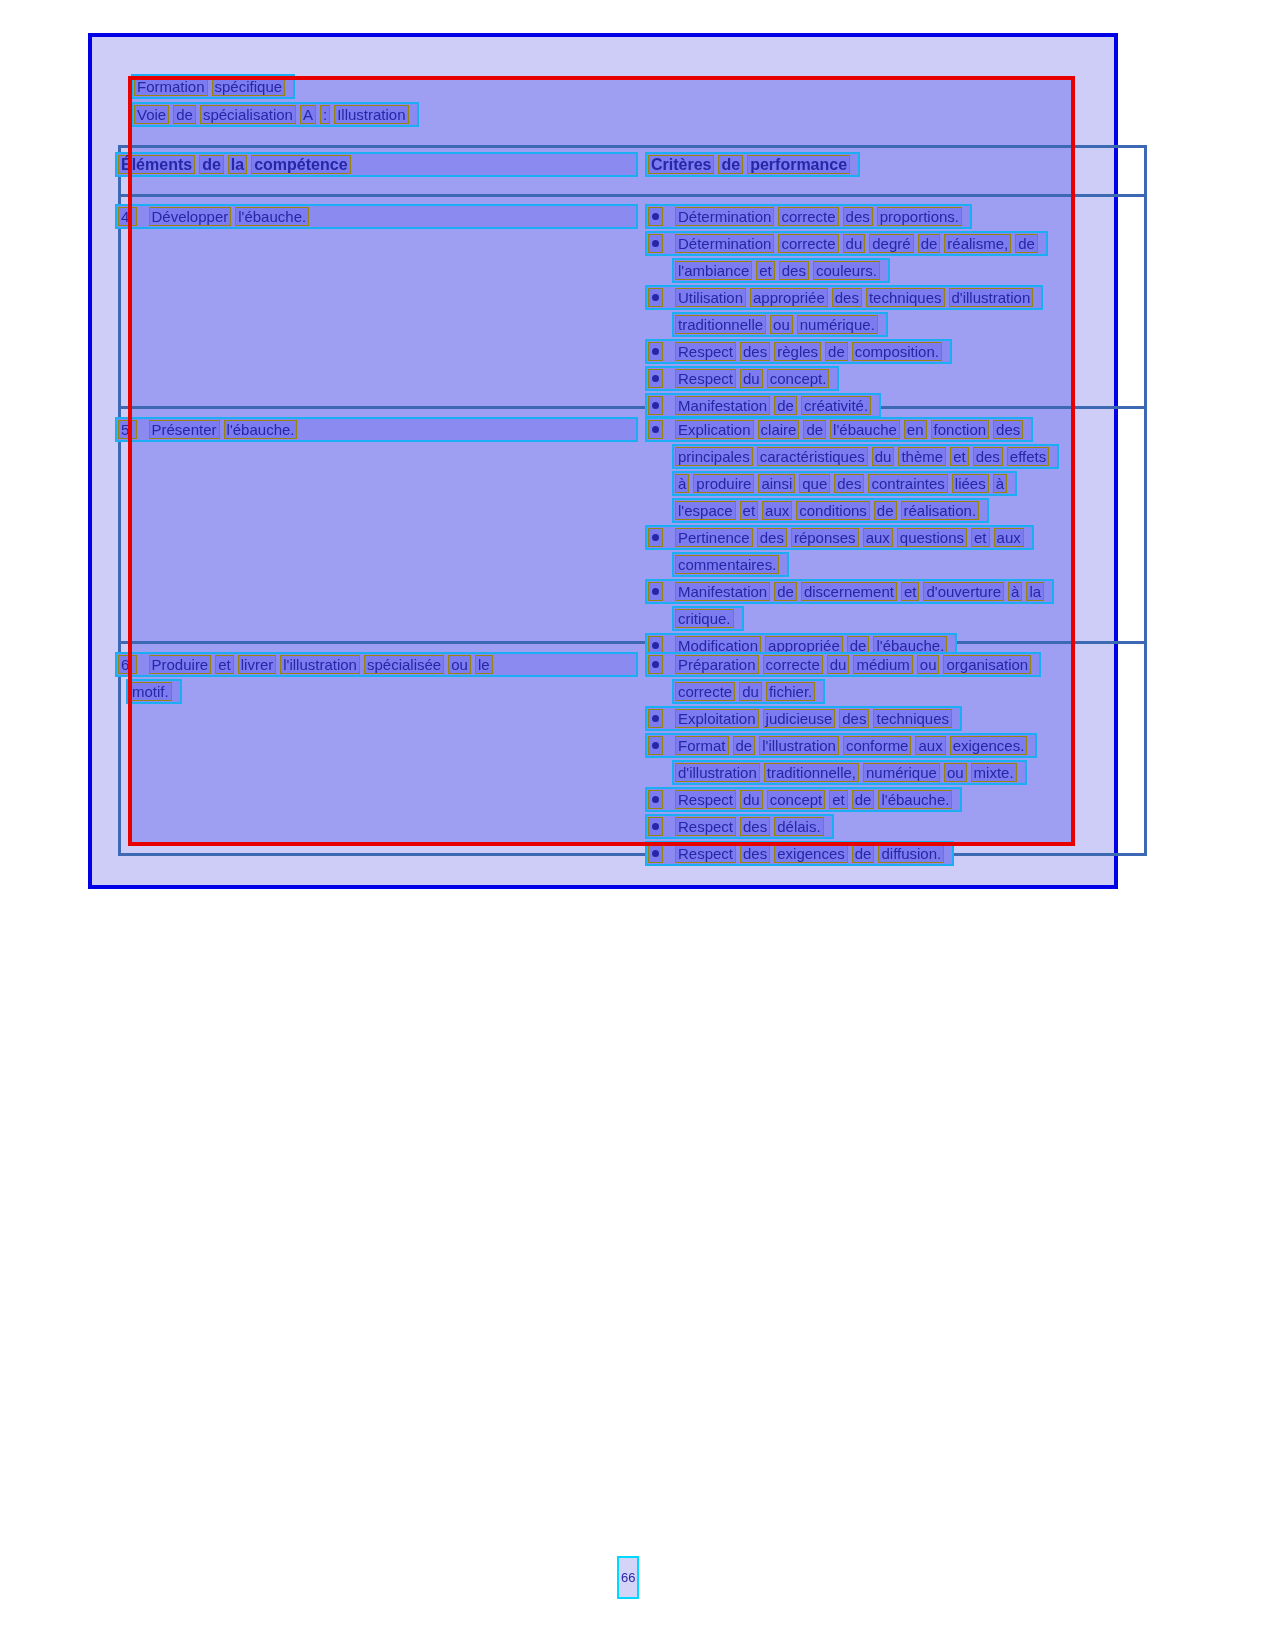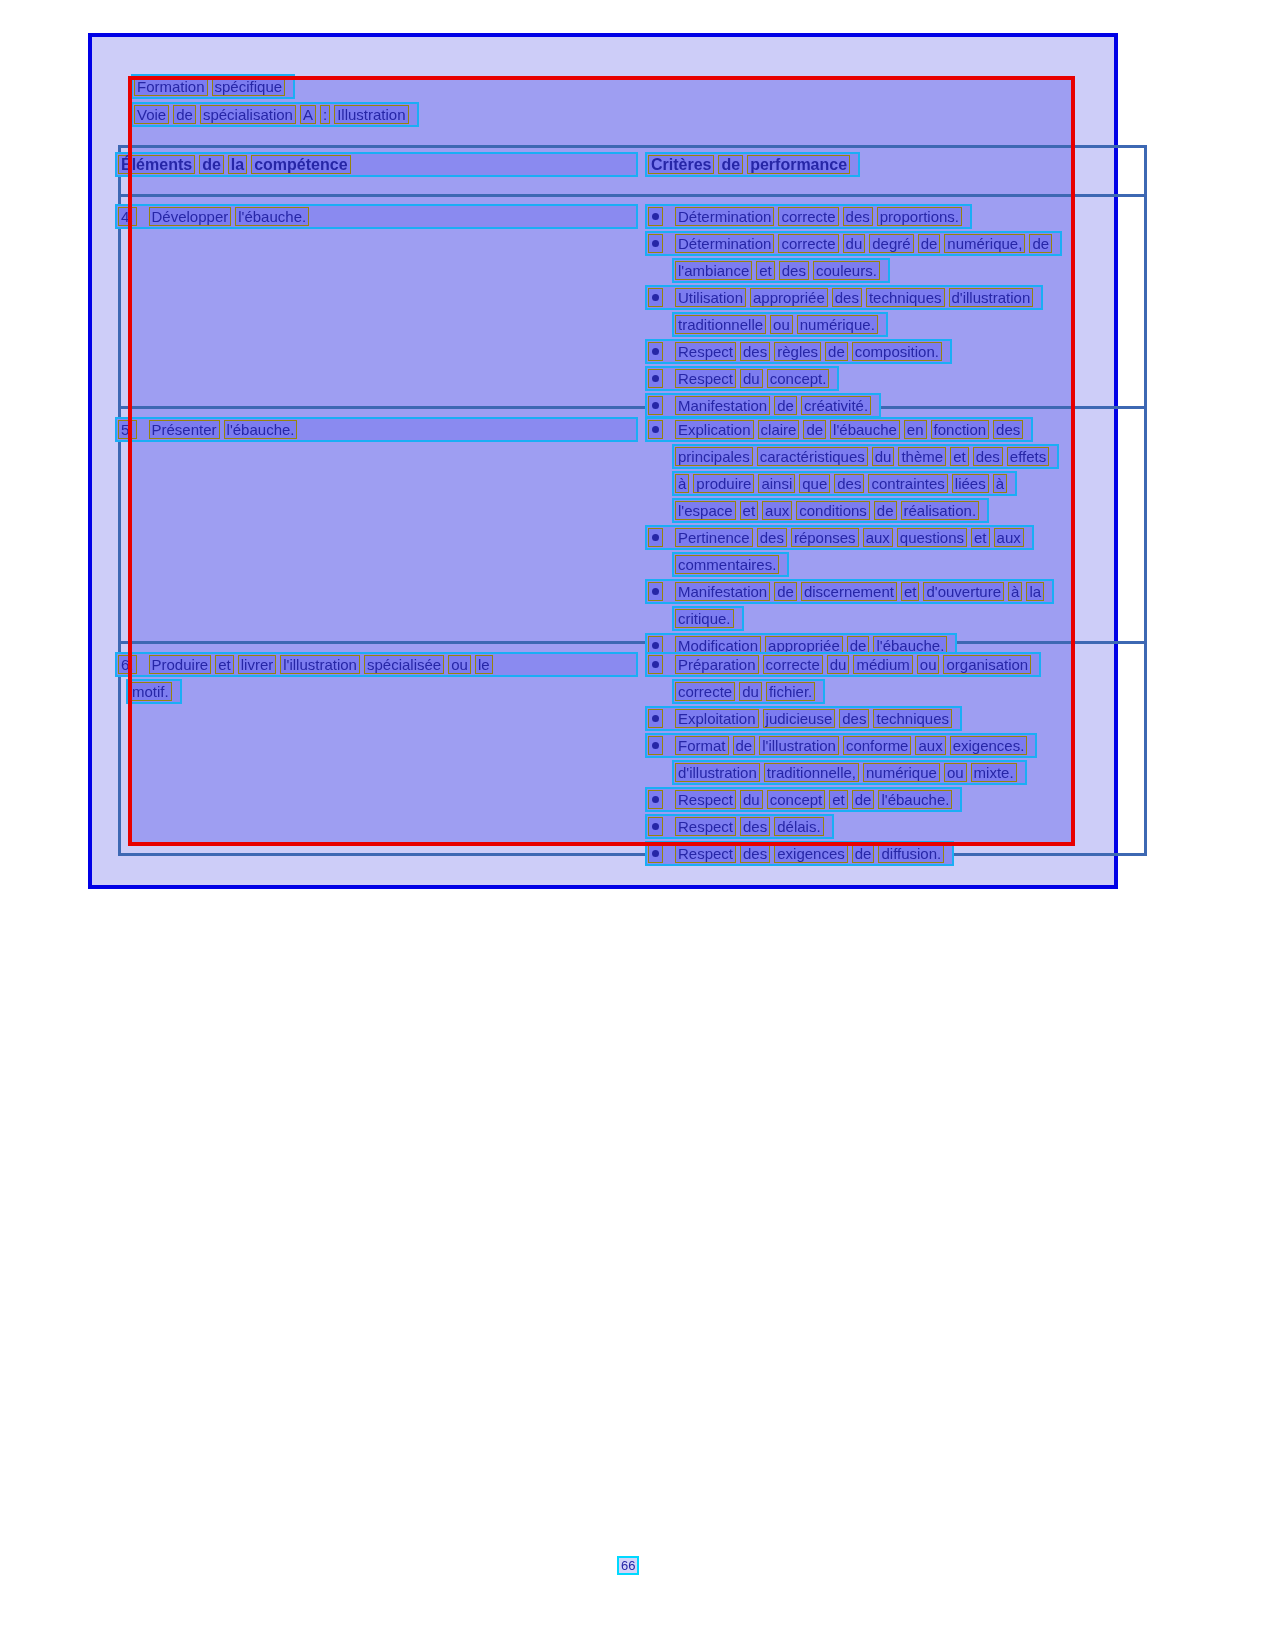--- a/index.html
+++ b/index.html
@@ -55,21 +55,21 @@
   
   .red-border{
     position:absolute;left:128px;top:76px;width:947px;height:770px;
     box-sizing:border-box;border:4px solid var(--annot);z-index:5;
     pointer-events:none;background:transparent;
   }
   
   .page-number-box{
     position:absolute;left:617px;top:1556px;z-index:4;
     border:2px solid var(--pn-border);background:var(--pn-fill);
-    color:var(--ink);font-size:13px;line-height:15px;padding:0 2px;
+    color:var(--ink);font-size:13px;line-height:15px;padding:12px 2px;
   }
 </style>
 </head>
 <body style="--page-bg: #cdcdf8; --page-border: #0000e6; --region-fill: #9e9ef2; --table-border: #3d68b3; --line-border: #1aaef5; --line-fill: #8a8af0; --word-border: #97840a; --word-fill: #7c7cf0; --ink: #2626a6; --annot: #e80000; --pn-border: #00d9ff; --pn-fill: #d4d4f8;">
 
 <div class="page"></div>
 <div class="region-fill"></div>
 
 <div class="table-frame">
   <div class="sep sep-1"></div>
@@ -126,21 +126,21 @@
             <span class="word">des</span>
             <span class="word">proportions.</span>
           </div>
           <div class="line">
             <span class="word bullet"><span class="dot"></span></span>
             <span class="word">Détermination</span>
             <span class="word">correcte</span>
             <span class="word">du</span>
             <span class="word">degré</span>
             <span class="word">de</span>
-            <span class="word">numérique,</span>
+            <span class="word">réalisme,</span>
             <span class="word">de</span>
           </div>
           <div class="line cont">
             <span class="word">l'ambiance</span>
             <span class="word">et</span>
             <span class="word">des</span>
             <span class="word">couleurs.</span>
           </div>
           <div class="line">
             <span class="word bullet"><span class="dot"></span></span>

